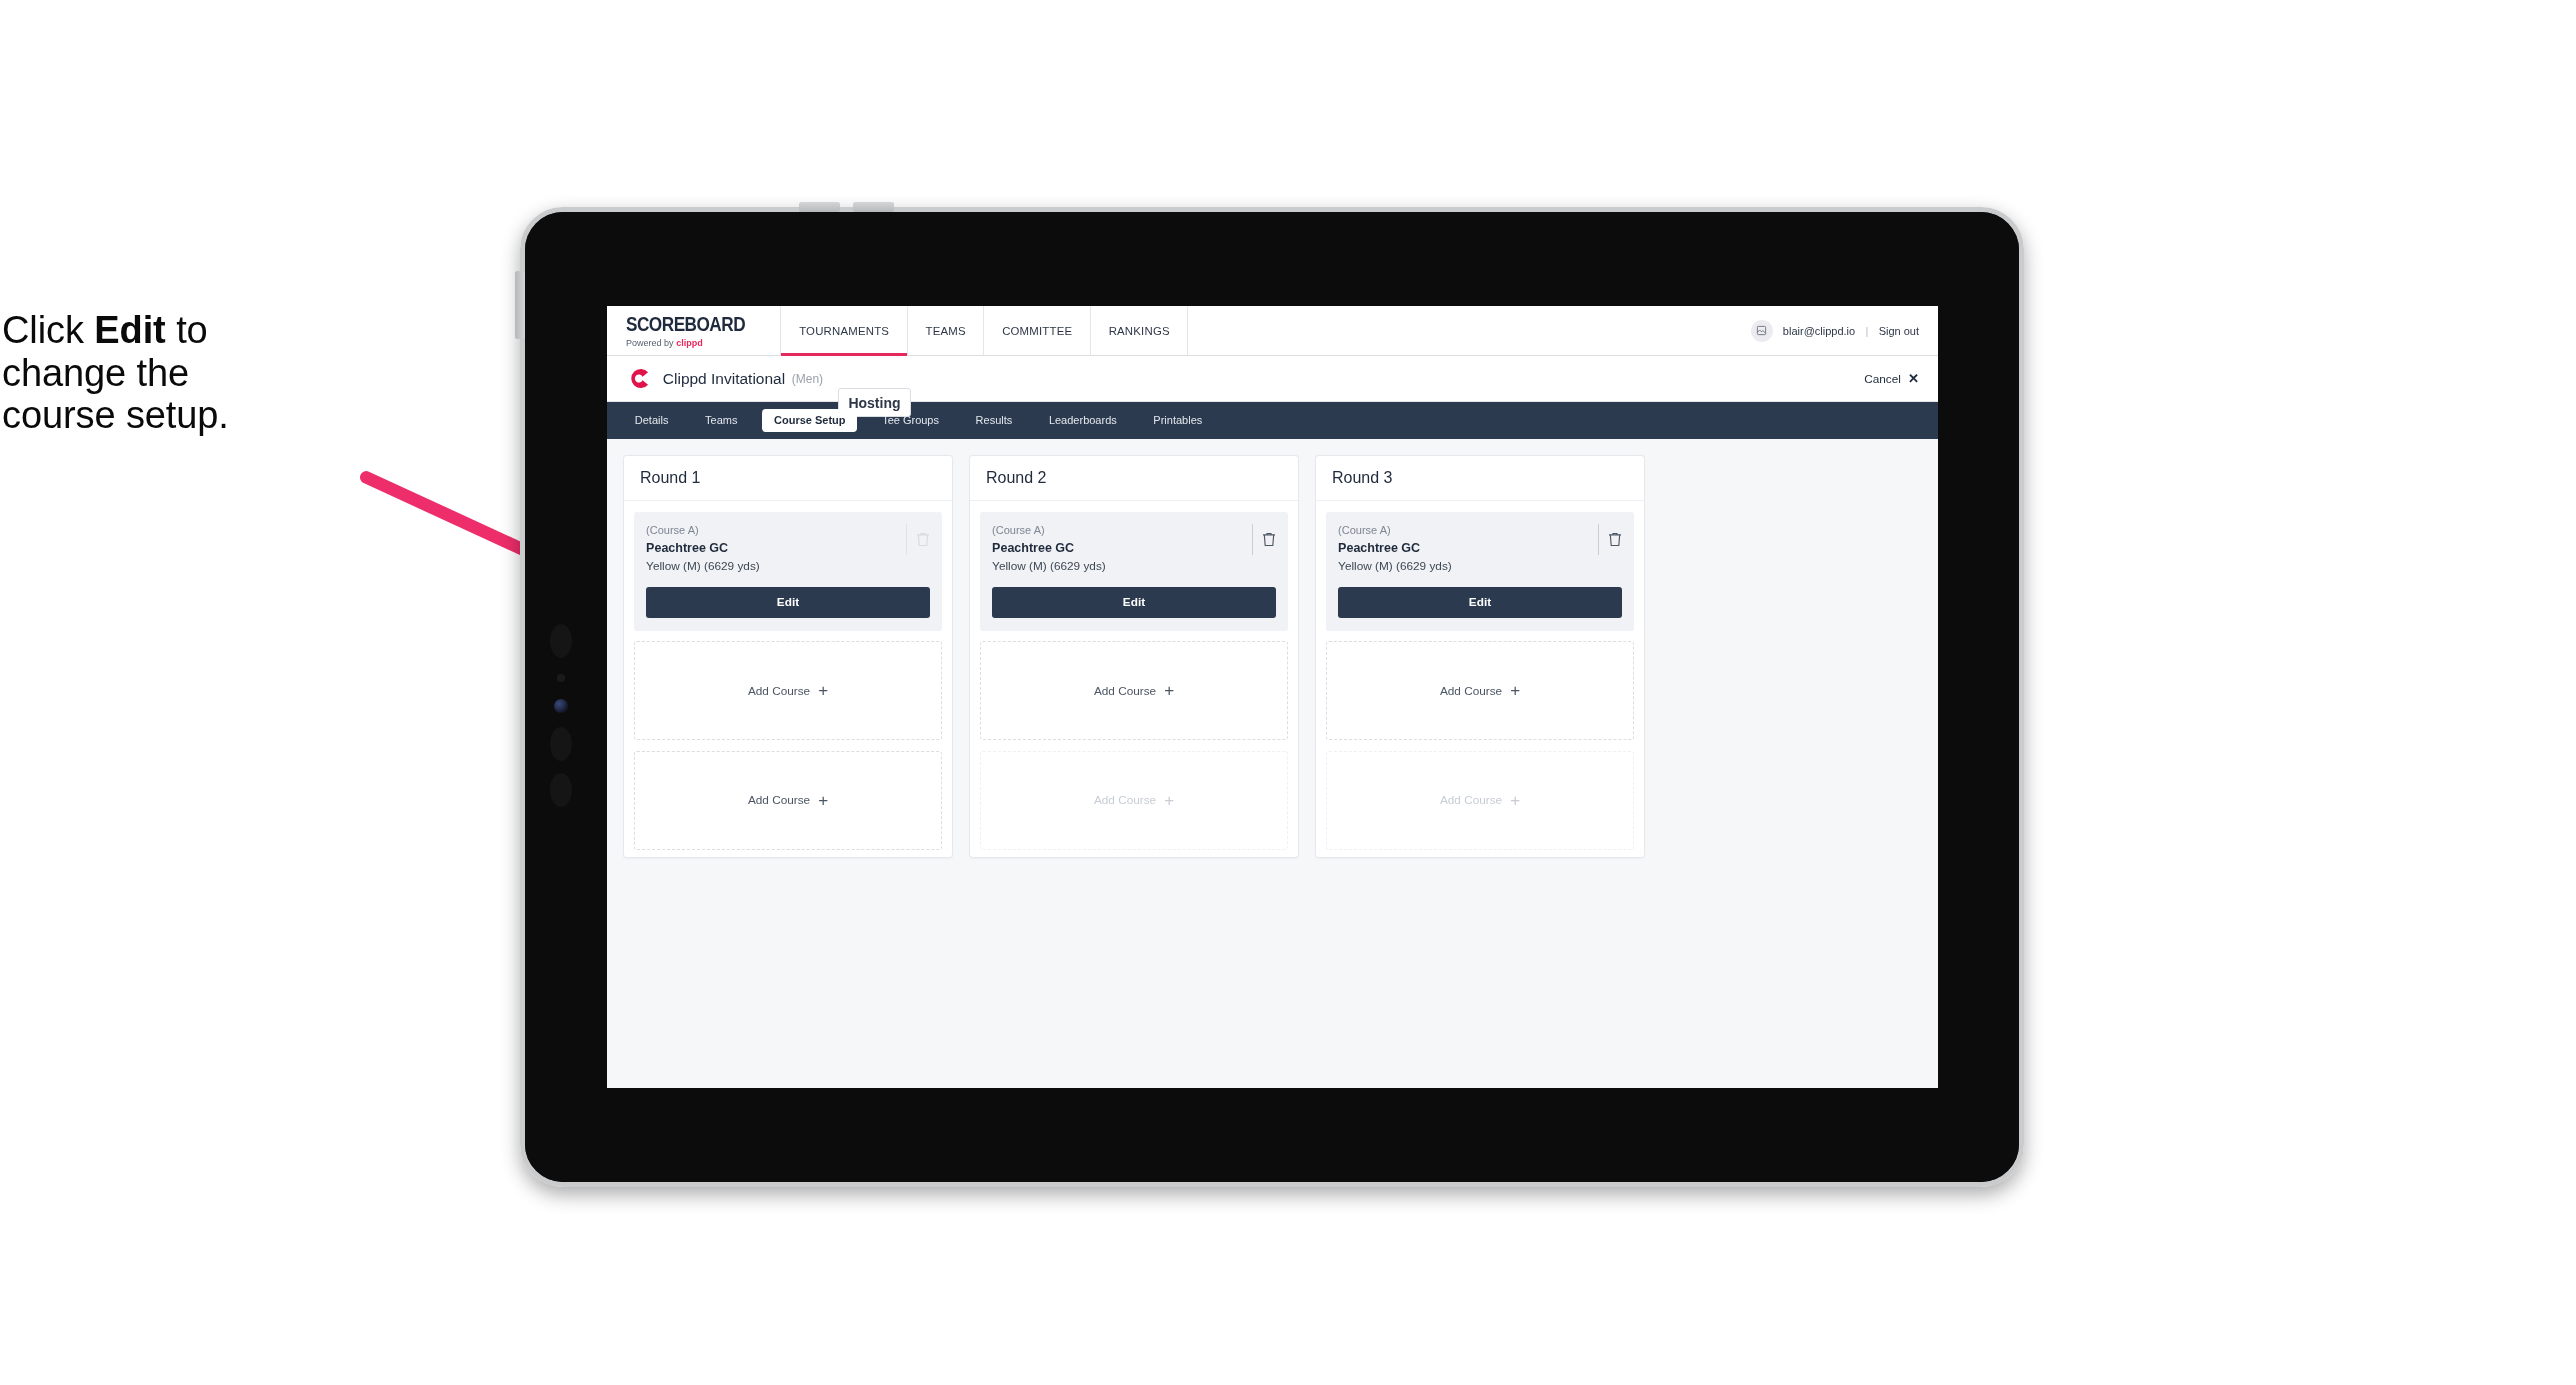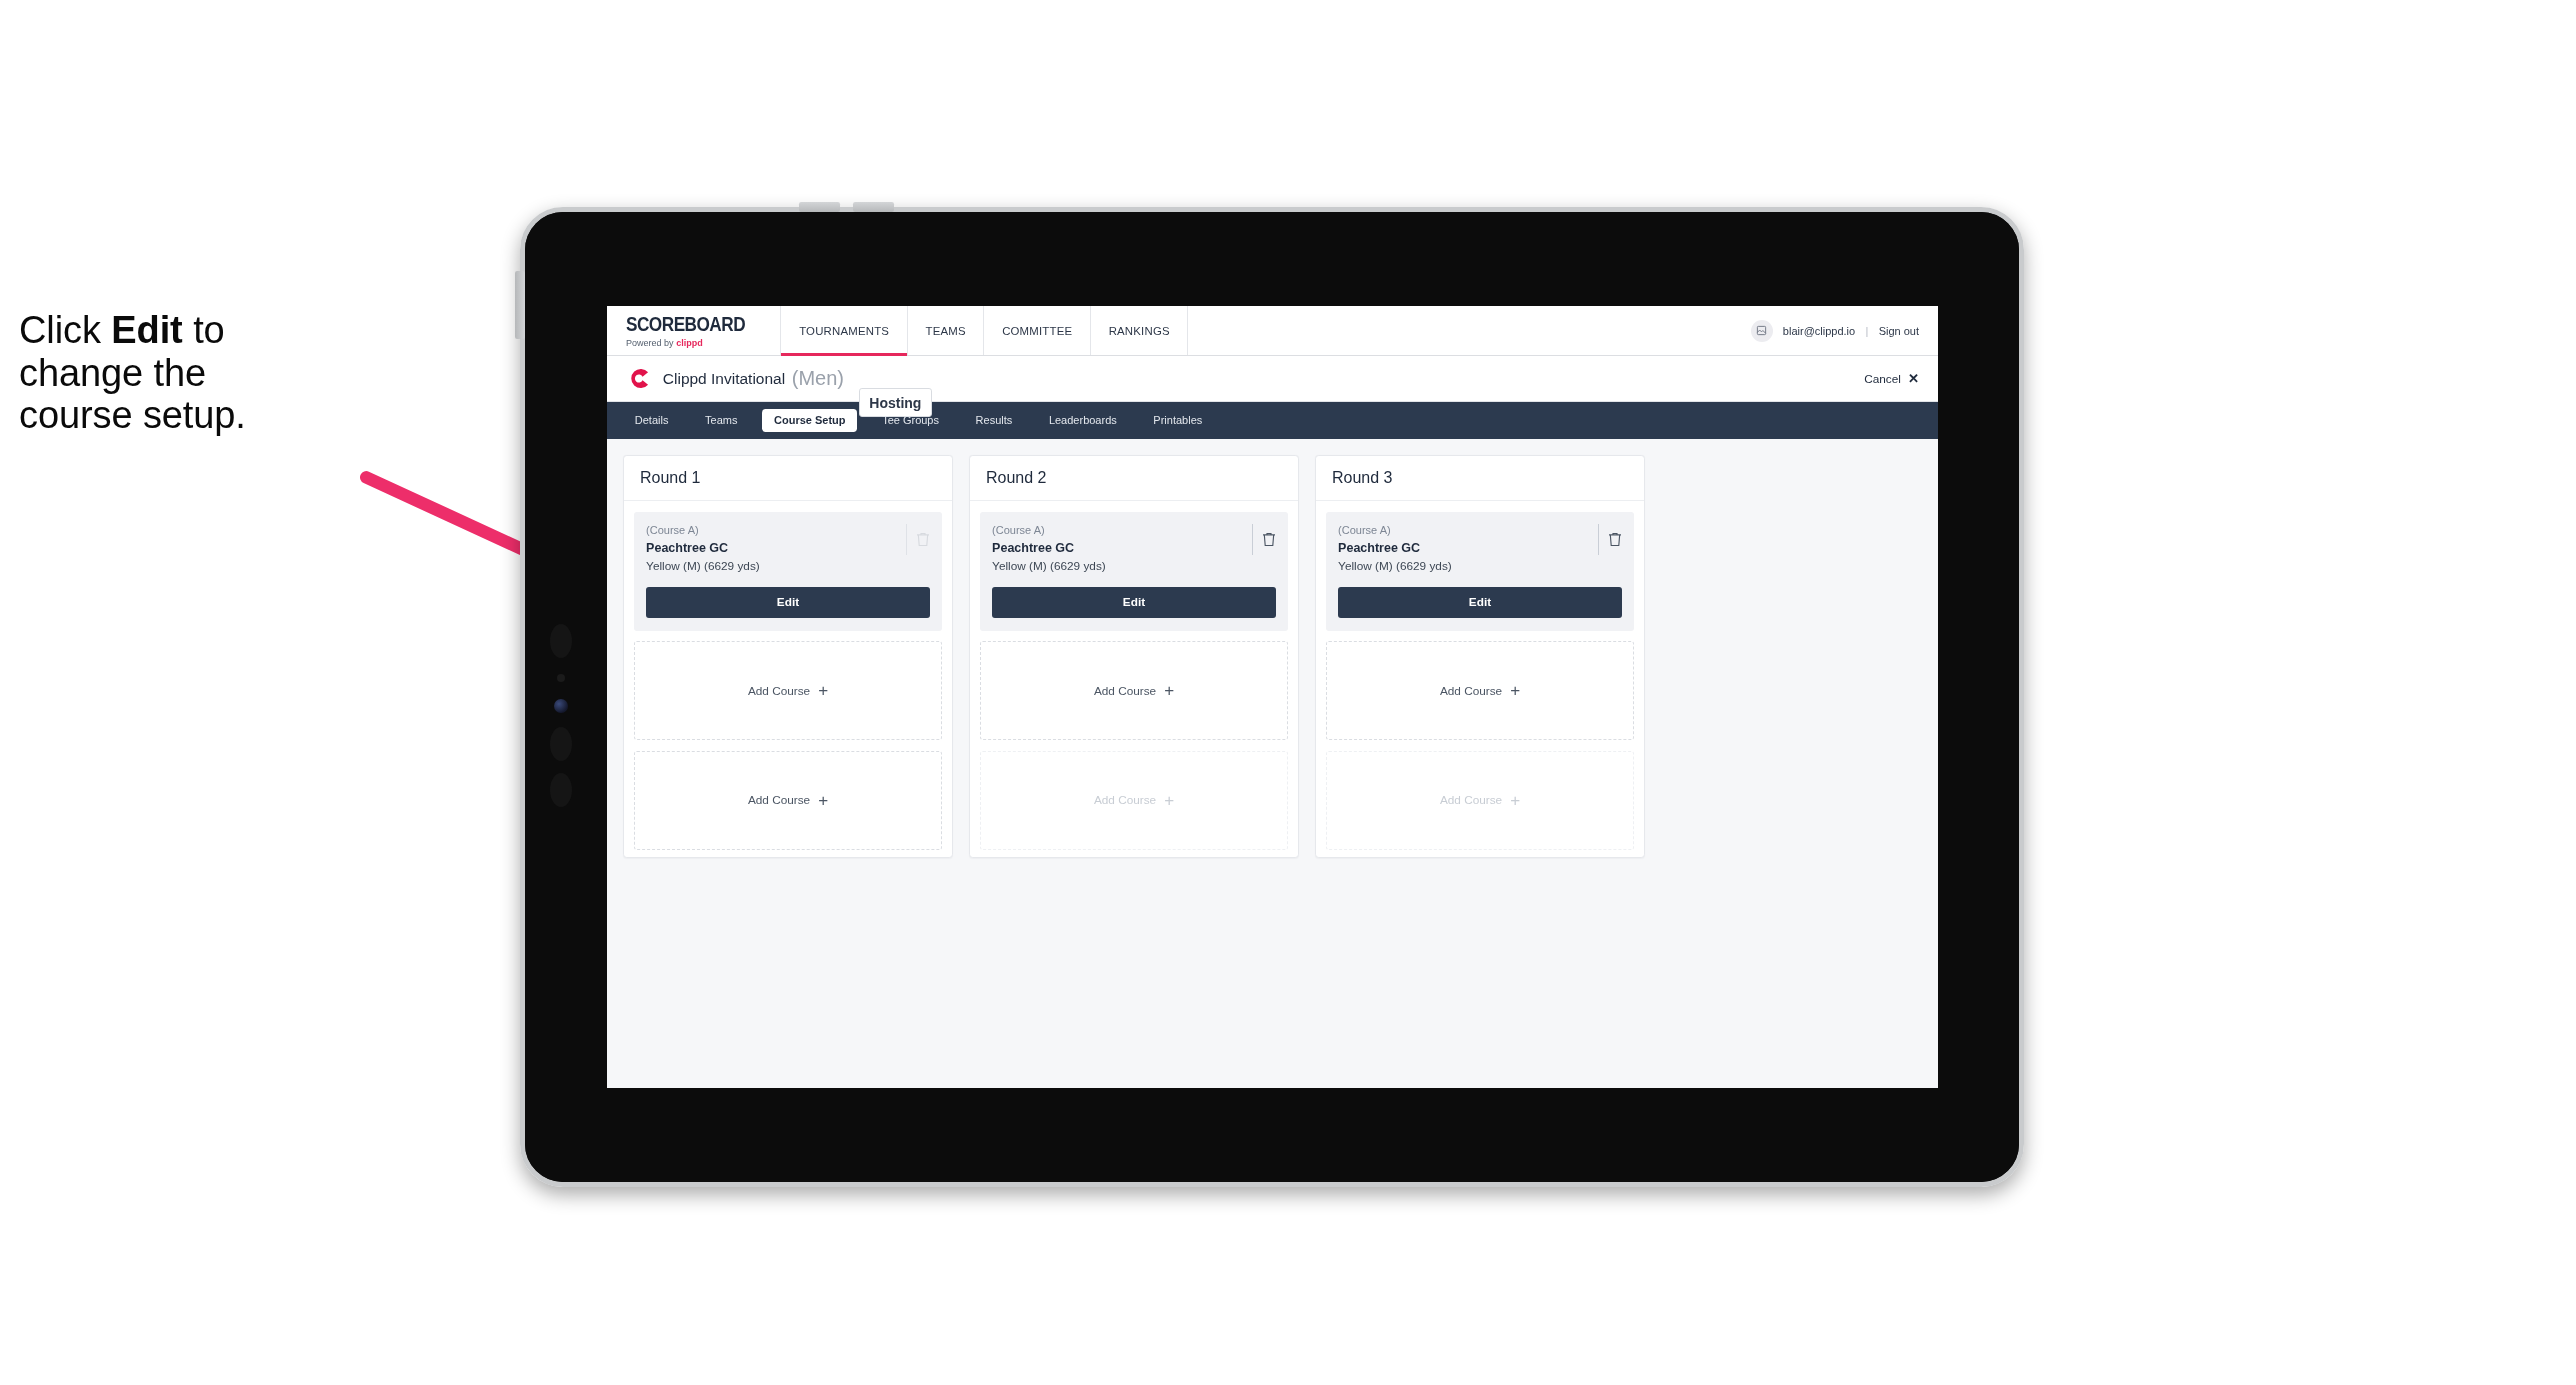--- a/index.html
+++ b/index.html
@@ -7,21 +7,21 @@
     width: 2576px; height: 1386px;
     background: #ffffff;
     font-family: "Liberation Sans", sans-serif;
     overflow: hidden;
   }
   #root { position: relative; width: 2576px; height: 1386px; }
 
   
   .annotation {
     position: absolute;
-    left: 19px; top: 309px;
+    left: 2px; top: 309px;
     width: 397px;
     font-size: 38px;
     line-height: 1.12;
     color: #0a0a0a;
     font-weight: 400;
     letter-spacing: -0.1px;
   }
   .annotation b { font-weight: 700; }
   .arrow-svg { position: absolute; left: 353px; top: 464px; width: 339px; height: 177px; }
 
@@ -117,21 +117,21 @@
   .titlebar {
     height: 46px; background: #ffffff;
     display: flex; align-items: center; padding: 0 19px;
     border-bottom: 0.7px solid #e2e4e8;
   }
   .clogo {
     width: 25px; height: 25px; margin-right: 11.8px;
     display: flex; align-items: center; justify-content: center;
   }
   .tourn-name { font-size: 15.5px; color: #1f2a3c; }
-  .tourn-gender { font-size: 20px; color: #9aa1ab; margin-left: 6.6px; }
+  .tourn-gender { font-size: 12px; color: #9aa1ab; margin-left: 6.6px; }
   .hosting-badge {
     margin-left: 14.7px; font-size: 14px; font-weight: 700; color: #2d3748;
     border: 0.7px solid #d9dce1; border-radius: 2.9px;
     padding: 6.6px 9.6px; line-height: 1; background: #fff; margin-top: 48px;
   }
   .cancel-wrap {
     margin-left: auto; display: flex; align-items: flex-end; gap: 7px;
     font-size: 11.8px; color: #1f2a3c; cursor: pointer;
   }
   .cancel-x { font-size: 13.2px; font-weight: 600; }

